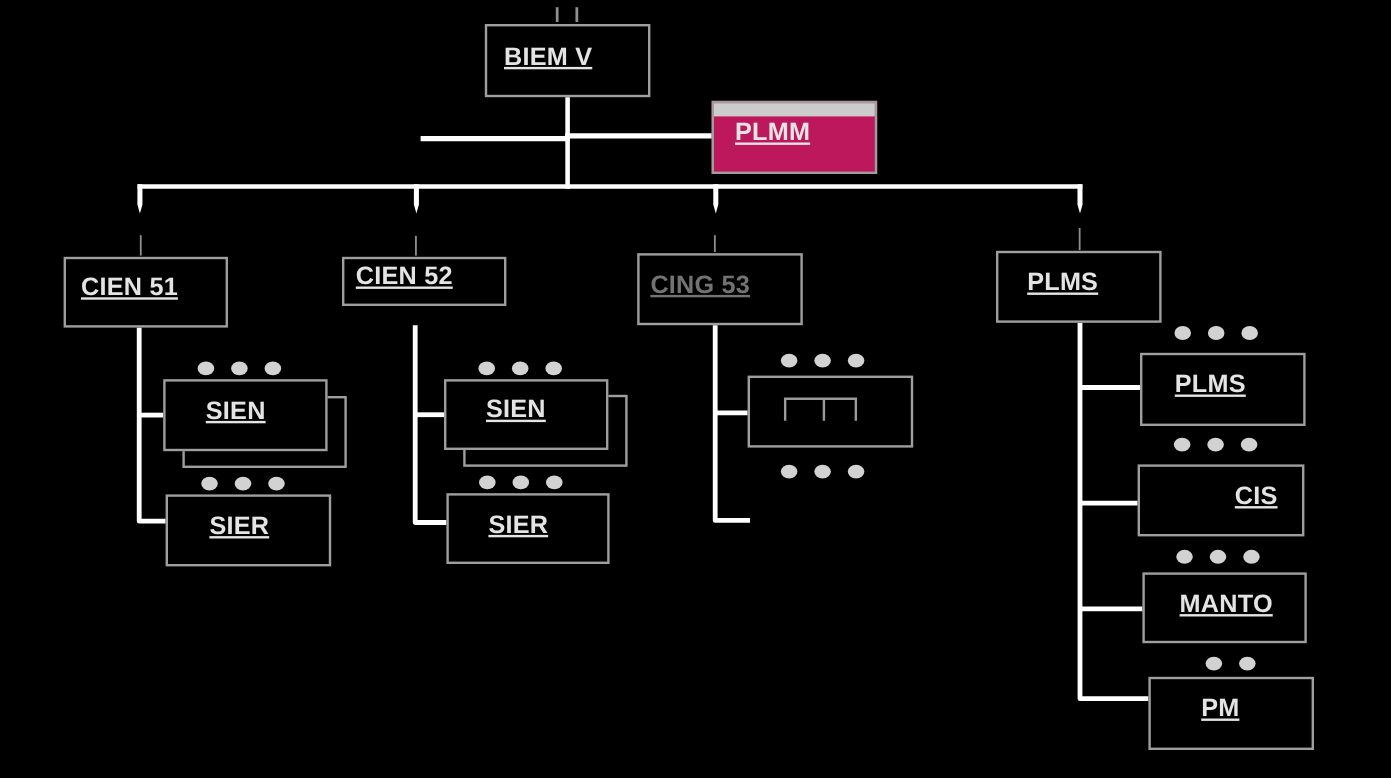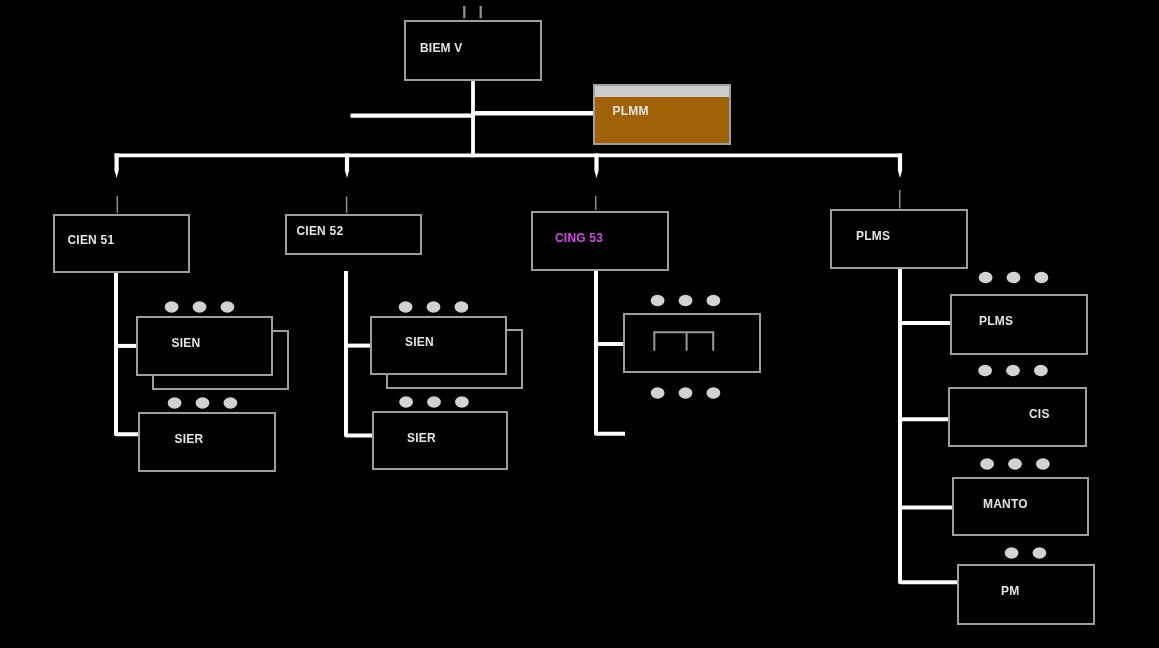--- a/index.html
+++ b/index.html
@@ -24,25 +24,26 @@
   .node-box {
     position: absolute;
     box-sizing: border-box;
     background: #000000;
     display: flex;
     align-items: center;
   }
   .node-label {
     display: block;
     font-weight: bold;
-    font-size: 12px;
+    font-size: 21px;
     letter-spacing: 0.2px;
     white-space: pre;
     transform: translateY(-3.25px);
     will-change: transform;
+    text-decoration: underline;
     -webkit-font-smoothing: antialiased;
   }
   .header-bar {
     position: absolute;
     left: 0;
     top: 0;
     right: 0;
     height: 11px;
   }
   .stacked-shadow {
@@ -127,32 +128,32 @@
       </g>
       <g>
         <ellipse cx="1011.55" cy="553" rx="6.9" ry="5.8" fill="#d2d2d2"></ellipse>
         <ellipse cx="1039.45" cy="553" rx="6.9" ry="5.8" fill="#d2d2d2"></ellipse>
       </g>
     </svg>
   <div id="node-layer" class="layer" style="width:1159px;height:648px;">
       <div class="node-box" style="left: 404px; top: 20px; width: 137.5px; height: 61px; border: 2.2px solid rgb(158, 158, 158); background: rgb(0, 0, 0);">
         <span class="node-label" style="padding-left: 14px; color: rgb(228, 228, 228);">BIEM V</span>
       </div>
-      <div class="node-box" style="left: 592.5px; top: 84px; width: 138px; height: 60.5px; border: 2.2px solid rgb(158, 158, 158); background: #a16207;">
+      <div class="node-box" style="left: 592.5px; top: 84px; width: 138px; height: 60.5px; border: 2.2px solid rgb(158, 158, 158); background: #be185d;">
         <div class="header-bar" style="background: rgb(204, 204, 204);"></div>
         <span class="node-label" style="padding-left: 17.5px; color: rgb(228, 228, 228);">PLMM</span>
       </div>
       <div class="node-box" style="left: 52.5px; top: 213.5px; width: 137px; height: 59px; border: 2.2px solid rgb(158, 158, 158); background: rgb(0, 0, 0); align-items: center;">
         <span class="node-label" style="padding-left: 12.5px; color: rgb(228, 228, 228);">CIEN 51</span>
       </div>
       <div class="node-box" style="left: 285px; top: 213.5px; width: 137px; height: 41px; border: 2.2px solid rgb(158, 158, 158); background: rgb(0, 0, 0);">
         <span class="node-label" style="padding-left: 9.5px; color: rgb(228, 228, 228);">CIEN 52</span>
       </div>
       <div class="node-box" style="left: 531px; top: 210.5px; width: 138px; height: 60.5px; border: 2.2px solid rgb(158, 158, 158); background: rgb(0, 0, 0);">
-        <span class="node-label" style="padding-left: 22px; color: #d946ef;">CING 53</span>
+        <span class="node-label" style="padding-left: 9px; color: #737373;">CING 53</span>
       </div>
       <div class="node-box" style="left: 830px; top: 209px; width: 138px; height: 59.5px; border: 2.2px solid rgb(158, 158, 158); background: rgb(0, 0, 0);">
         <span class="node-label" style="padding-left: 24px; color: rgb(228, 228, 228);">PLMS</span>
       </div>
       <div class="stacked-shadow" style="left: 151.5px; top: 329.5px; width: 137.5px; height: 60px; border: 2.2px solid rgb(158, 158, 158);"></div>
       <div class="node-box" style="left: 135.5px; top: 316px; width: 137.5px; height: 60px; border: 2.2px solid rgb(158, 158, 158); background: rgb(0, 0, 0);">
         <span class="node-label" style="padding-left: 33.5px; color: rgb(228, 228, 228);">SIEN</span>
       </div>
       <div class="node-box" style="left: 137.5px; top: 411.5px; width: 138px; height: 60px; border: 2.2px solid rgb(158, 158, 158); background: rgb(0, 0, 0);">
         <span class="node-label" style="padding-left: 34.5px; color: rgb(228, 228, 228);">SIER</span>

